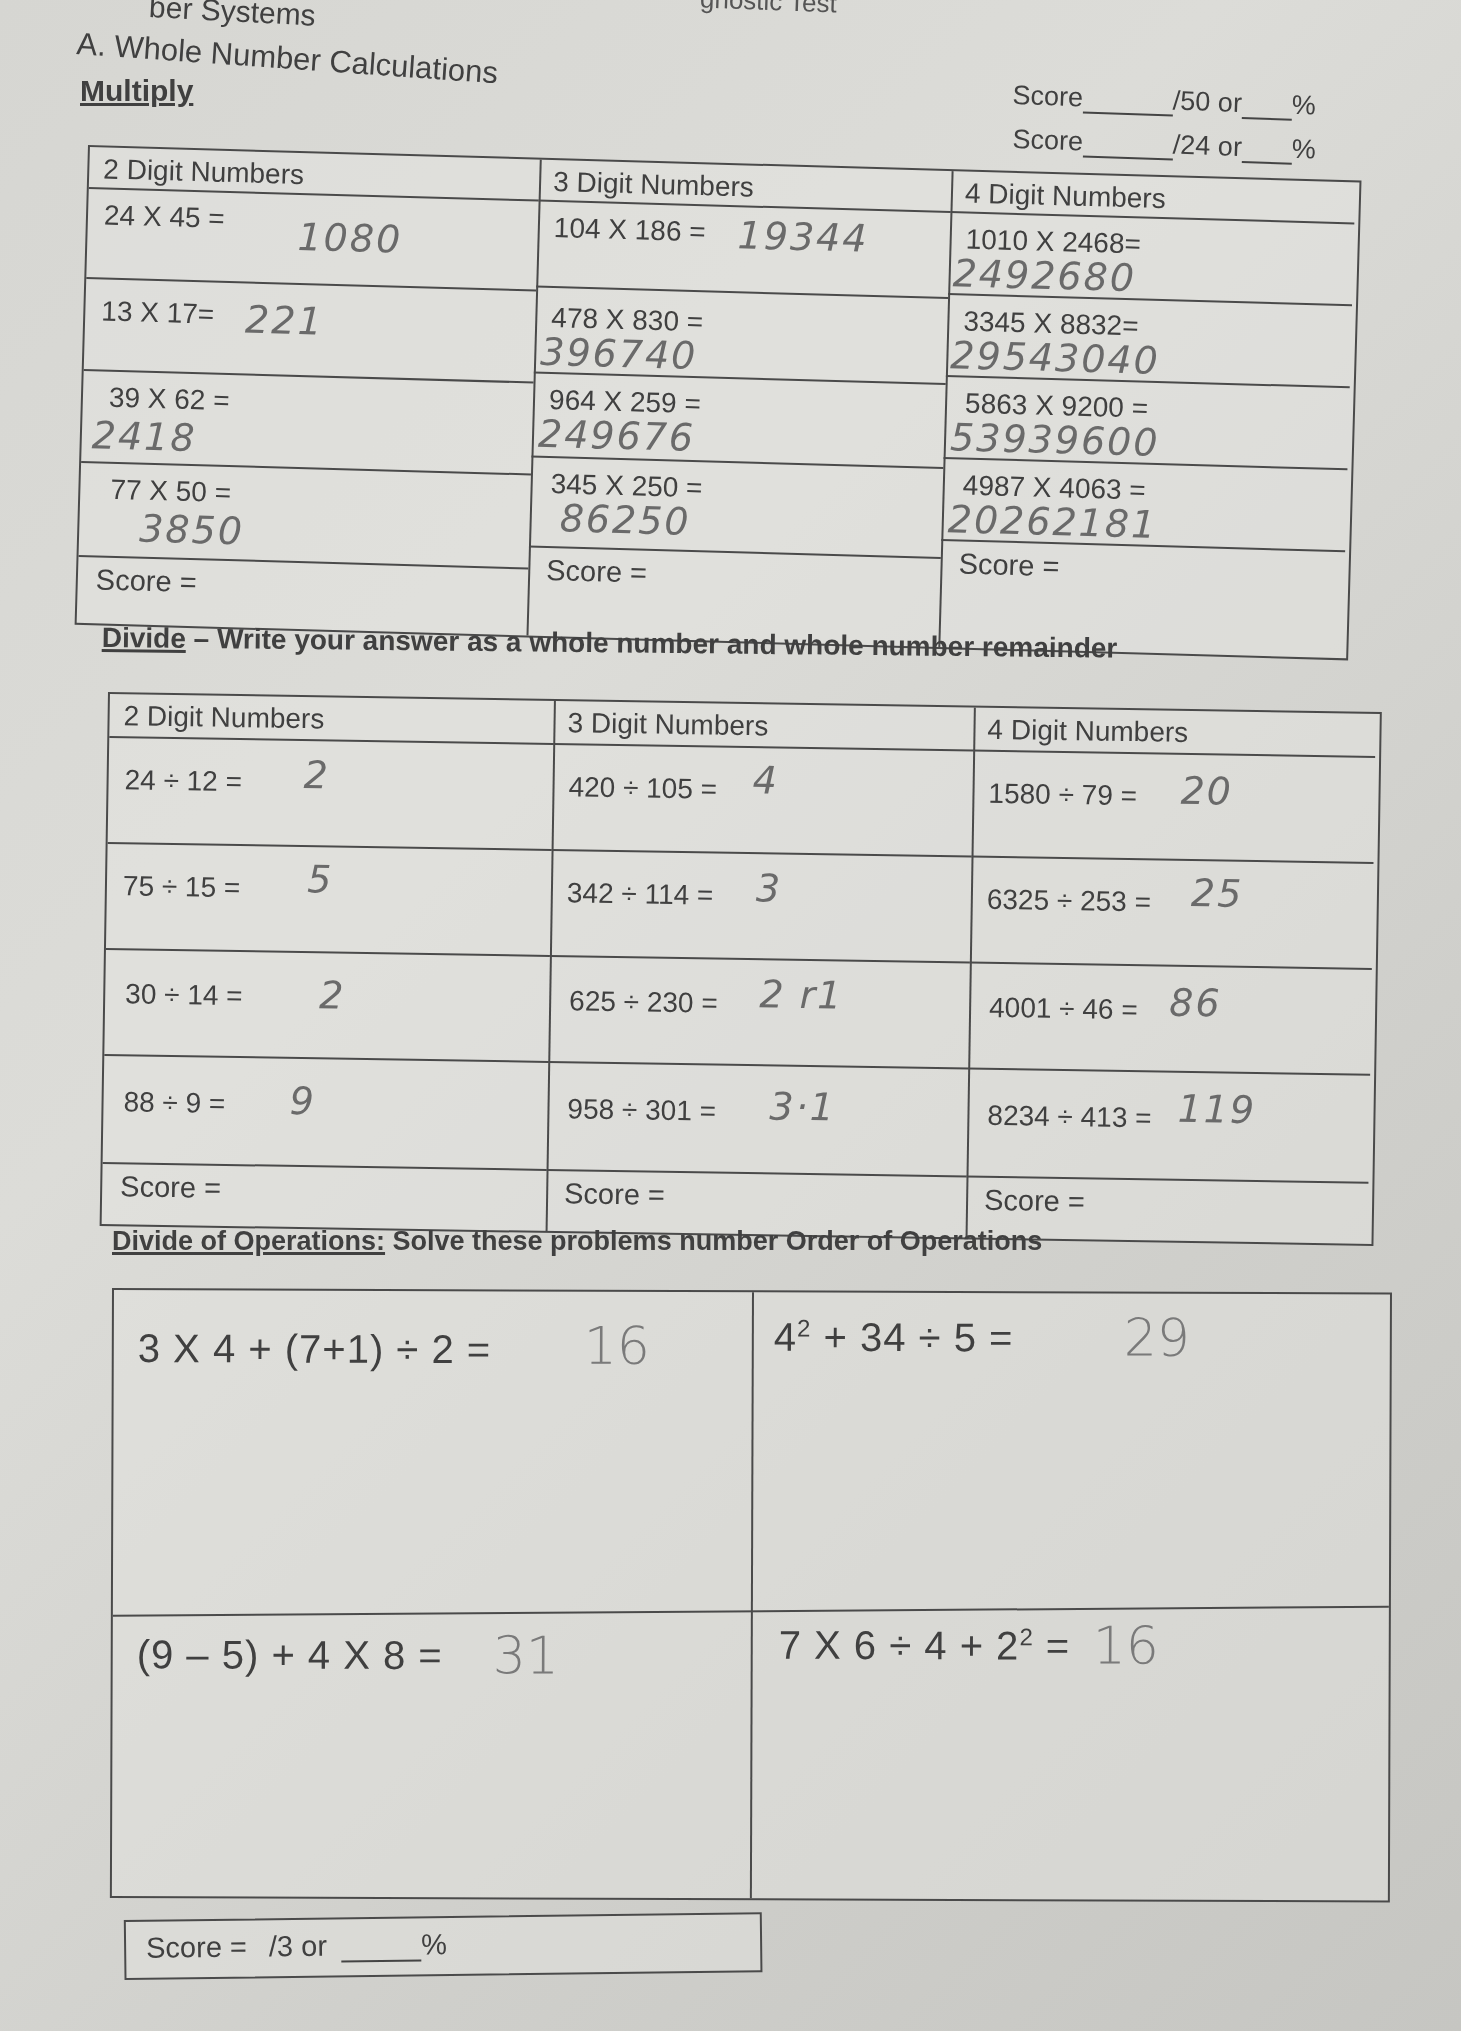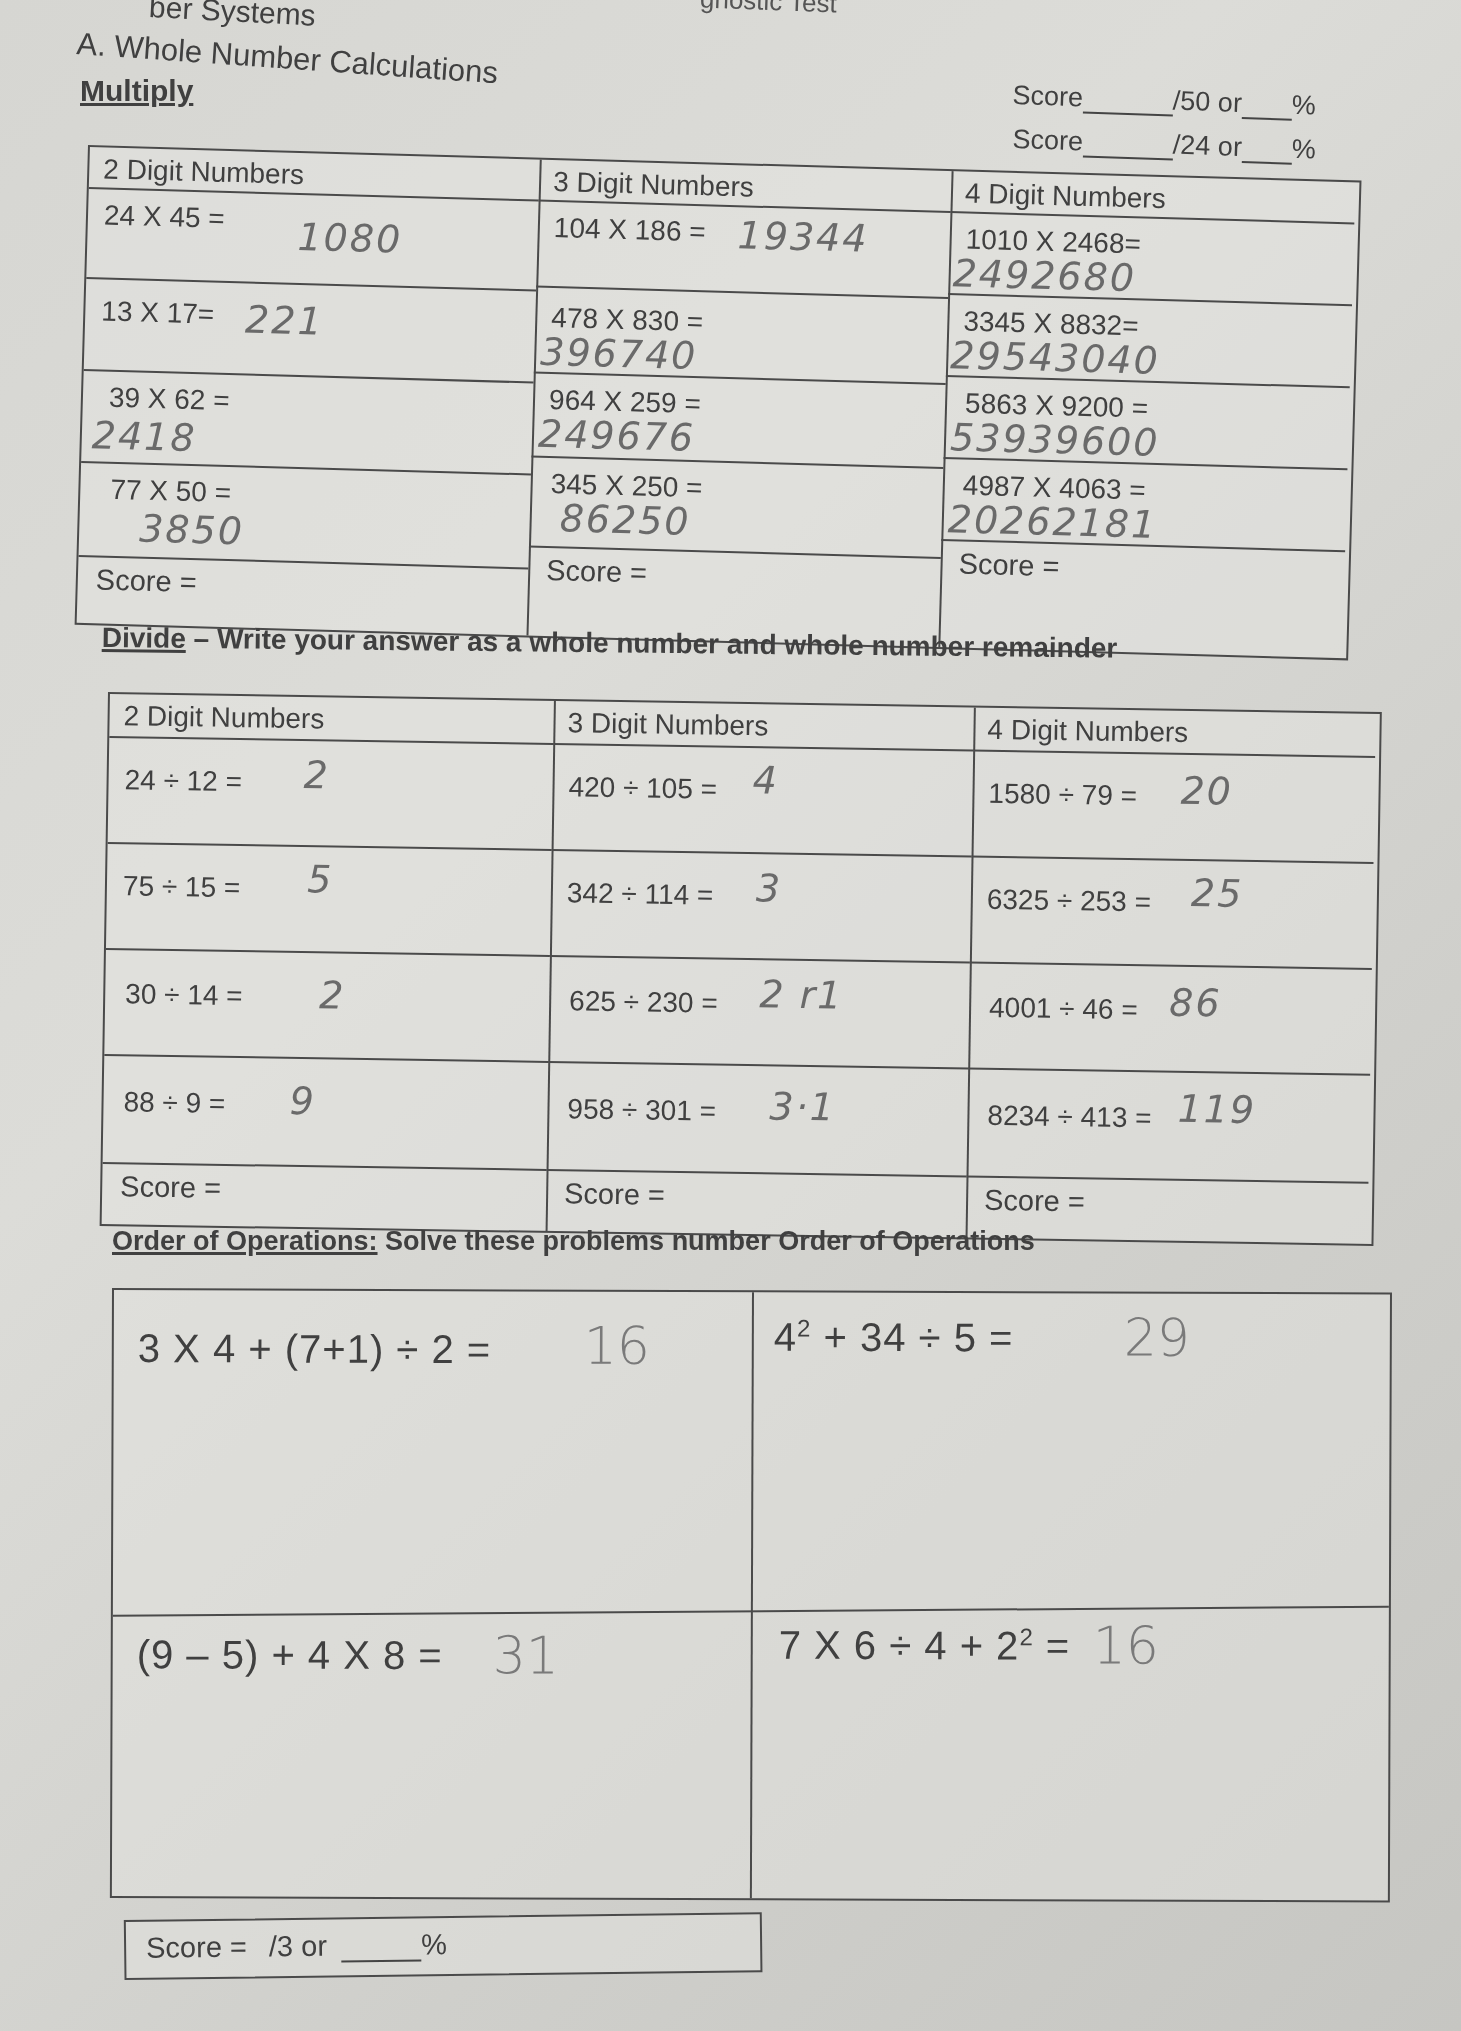--- a/index.html
+++ b/index.html
@@ -185,21 +185,21 @@
     </div>
     <div class="cell" style="top:362px; height:108px;">
       <div class="prob abs" style="left:4px; top:20px;">8234 ÷ 413 =</div>
       <div class="ans hand abs" style="left:210px; top:14px;">119</div>
     </div>
     <div class="cell last score" style="top:470px; height:56px;">Score =</div>
   </div>
 </div>
 
 <div class="abs section-heading print" style="left:112px; top:1226px; font-size:27px;">
-  <span class="u">Order of Operations:</span><span>  Solve these problems number Order of Operations</span>
+  <span class="u">Divide of Operations:</span><span>  Solve these problems number Order of Operations</span>
 </div>
 
 <div class="tbl print" id="ooo-table" style="left:112px; top:1288px; width:1278px; height:618px; border:none; background:transparent;">
 
   <div class="abs" style="left:0; top:0; width:1276px; height:606px; border:2px solid #4a4a4a; background:rgba(228,228,224,0.5);">
 
     <div class="abs" style="left:638px; top:0; bottom:0; border-left:2px solid #4a4a4a;"></div>
 
     <div class="abs" style="left:0; right:0; top:318px; border-top:2px solid #4a4a4a; transform:rotate(-0.6deg);"></div>
 

